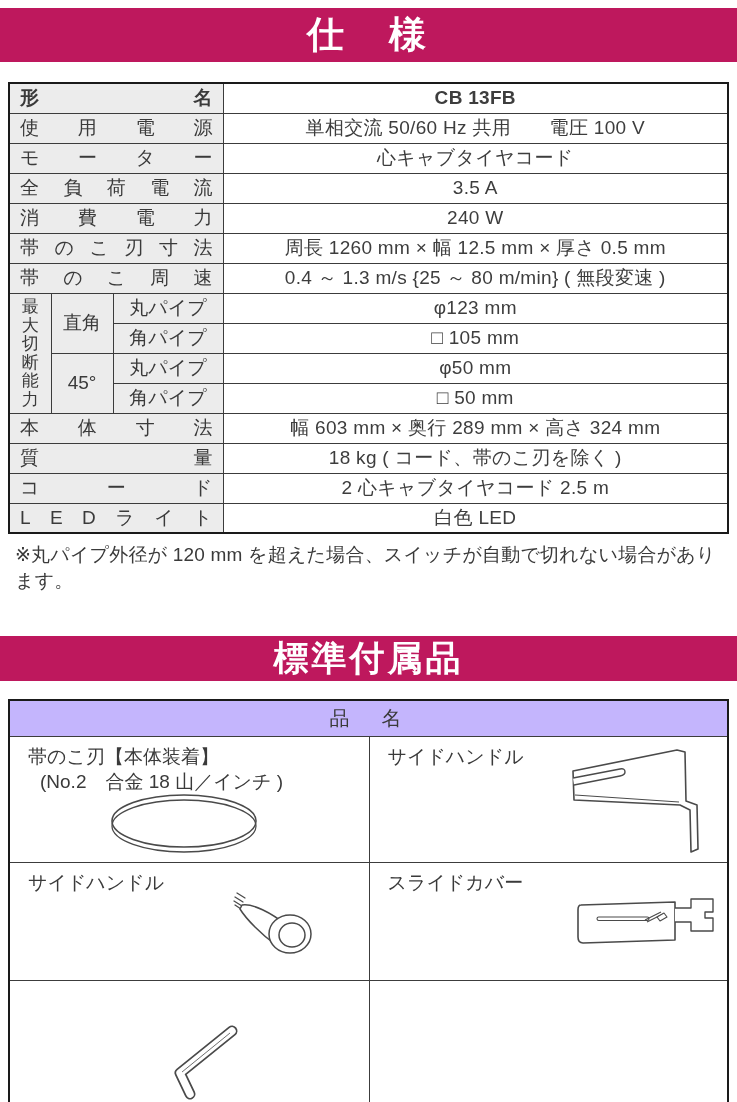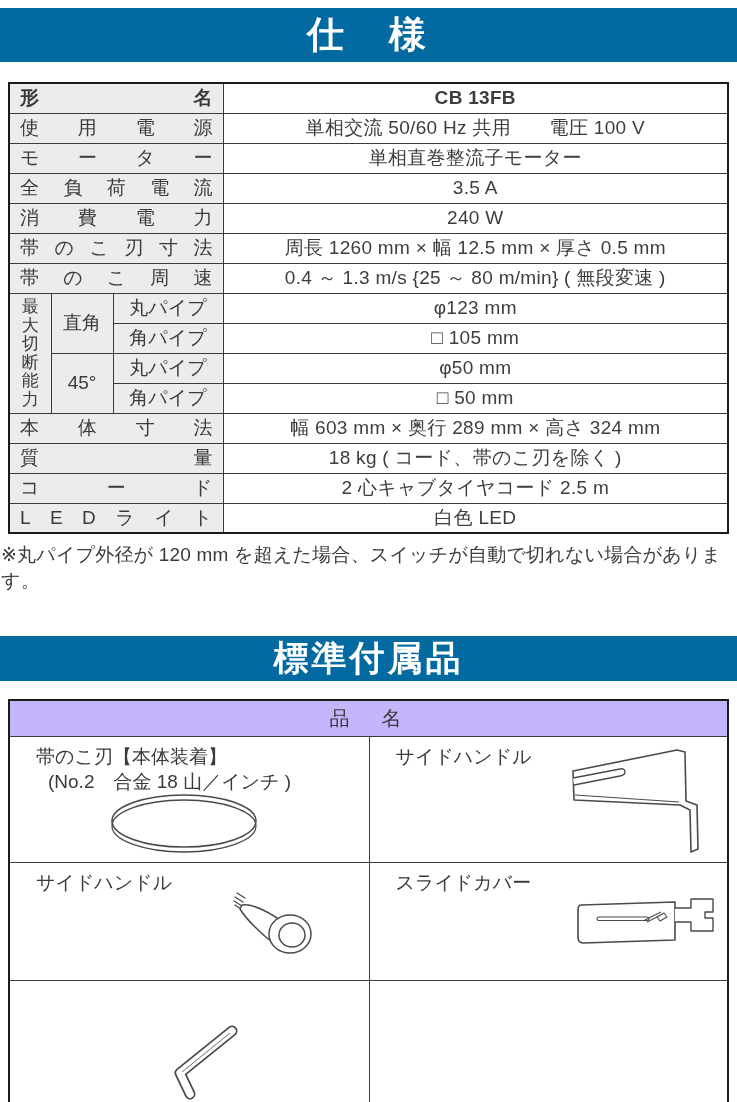--- a/index.html
+++ b/index.html
@@ -3,46 +3,46 @@
 <meta charset="utf-8">
 <style>
   * { margin:0; padding:0; box-sizing:border-box; }
   html,body { background:#fff; }
   body {
     width:737px; height:1102px; overflow:hidden;
     font-family:"Liberation Sans","DejaVu Sans",sans-serif;
     color:#3a3a3a;
   }
   .bar {
-    background:#0369a1; color:#fff; font-weight:bold;
+    background:#be185d; color:#fff; font-weight:bold;
     display:flex; align-items:center; justify-content:center;
   }
   .bar1 { margin-top:8px; height:54px; font-size:37px; letter-spacing:4px; }
   .bar2 { margin-top:42px; height:45px; font-size:35px; letter-spacing:3px; }
 
   table { border-collapse:collapse; table-layout:fixed; margin:0 8px; width:721px; }
   .spec  { margin-top:20px; border:2px solid #1a1a1a; }
   .spec td { border:1px solid #3c3c3c; height:30px; font-size:19px; overflow:hidden; }
   .lbl { background:#ececec; padding:0 10px; }
   .val { background:#fff; text-align:center; letter-spacing:.3px; color:#3d3d3d; padding:0 4px; }
   .b   { font-weight:bold; }
   .spread { display:flex; justify-content:space-between; align-items:center; }
   .ctr { text-align:center; padding:0 2px; }
   .vcell { padding:0; vertical-align:middle; }
   .spread-v {
     display:flex; flex-direction:column; justify-content:space-between; align-items:center;
     height:110px; font-size:17px; line-height:1; margin:4px 0;
   }
-  .note { margin:8px 3px 0 1px; font-size:19px; letter-spacing:.2px; color:#3a3a3a; }
+  .note { margin:8px 3px 0 15px; font-size:19px; letter-spacing:.2px; color:#3a3a3a; }
 
   .acc { margin-top:18px; border:2px solid #1a1a1a; border-bottom-width:3px; }
   .acc td { border:1px solid #3c3c3c; font-size:19px; vertical-align:top; }
   .acc .hrow td { background:#c4b5fd; height:36px; text-align:center; vertical-align:middle;
                   font-size:20px; letter-spacing:6px; padding:0; }
-  .cell { position:relative; padding:7px 26px; background:#fff; }
+  .cell { position:relative; padding:7px 18px; background:#fff; }
   .iname { line-height:1.35; }
   .isub  { line-height:1.35; padding-left:12px; }
   .art { position:absolute; }
 </style>
 </head>
 <body>
 
 <div class="bar bar1">
   <span>仕　様</span>
 </div>
@@ -77,21 +77,21 @@
   </tr>
   <tr>
     <td colspan="3" class="lbl">
           <div class="spread">
             <span>モ</span>
             <span>ー</span>
             <span>タ</span>
             <span>ー</span>
           </div>
         </td>
-    <td class="val">単相直巻整流子モーター</td>
+    <td class="val">心キャブタイヤコード</td>
   </tr>
   <tr>
     <td colspan="3" class="lbl">
           <div class="spread">
             <span>全</span>
             <span>負</span>
             <span>荷</span>
             <span>電</span>
             <span>流</span>
           </div>

